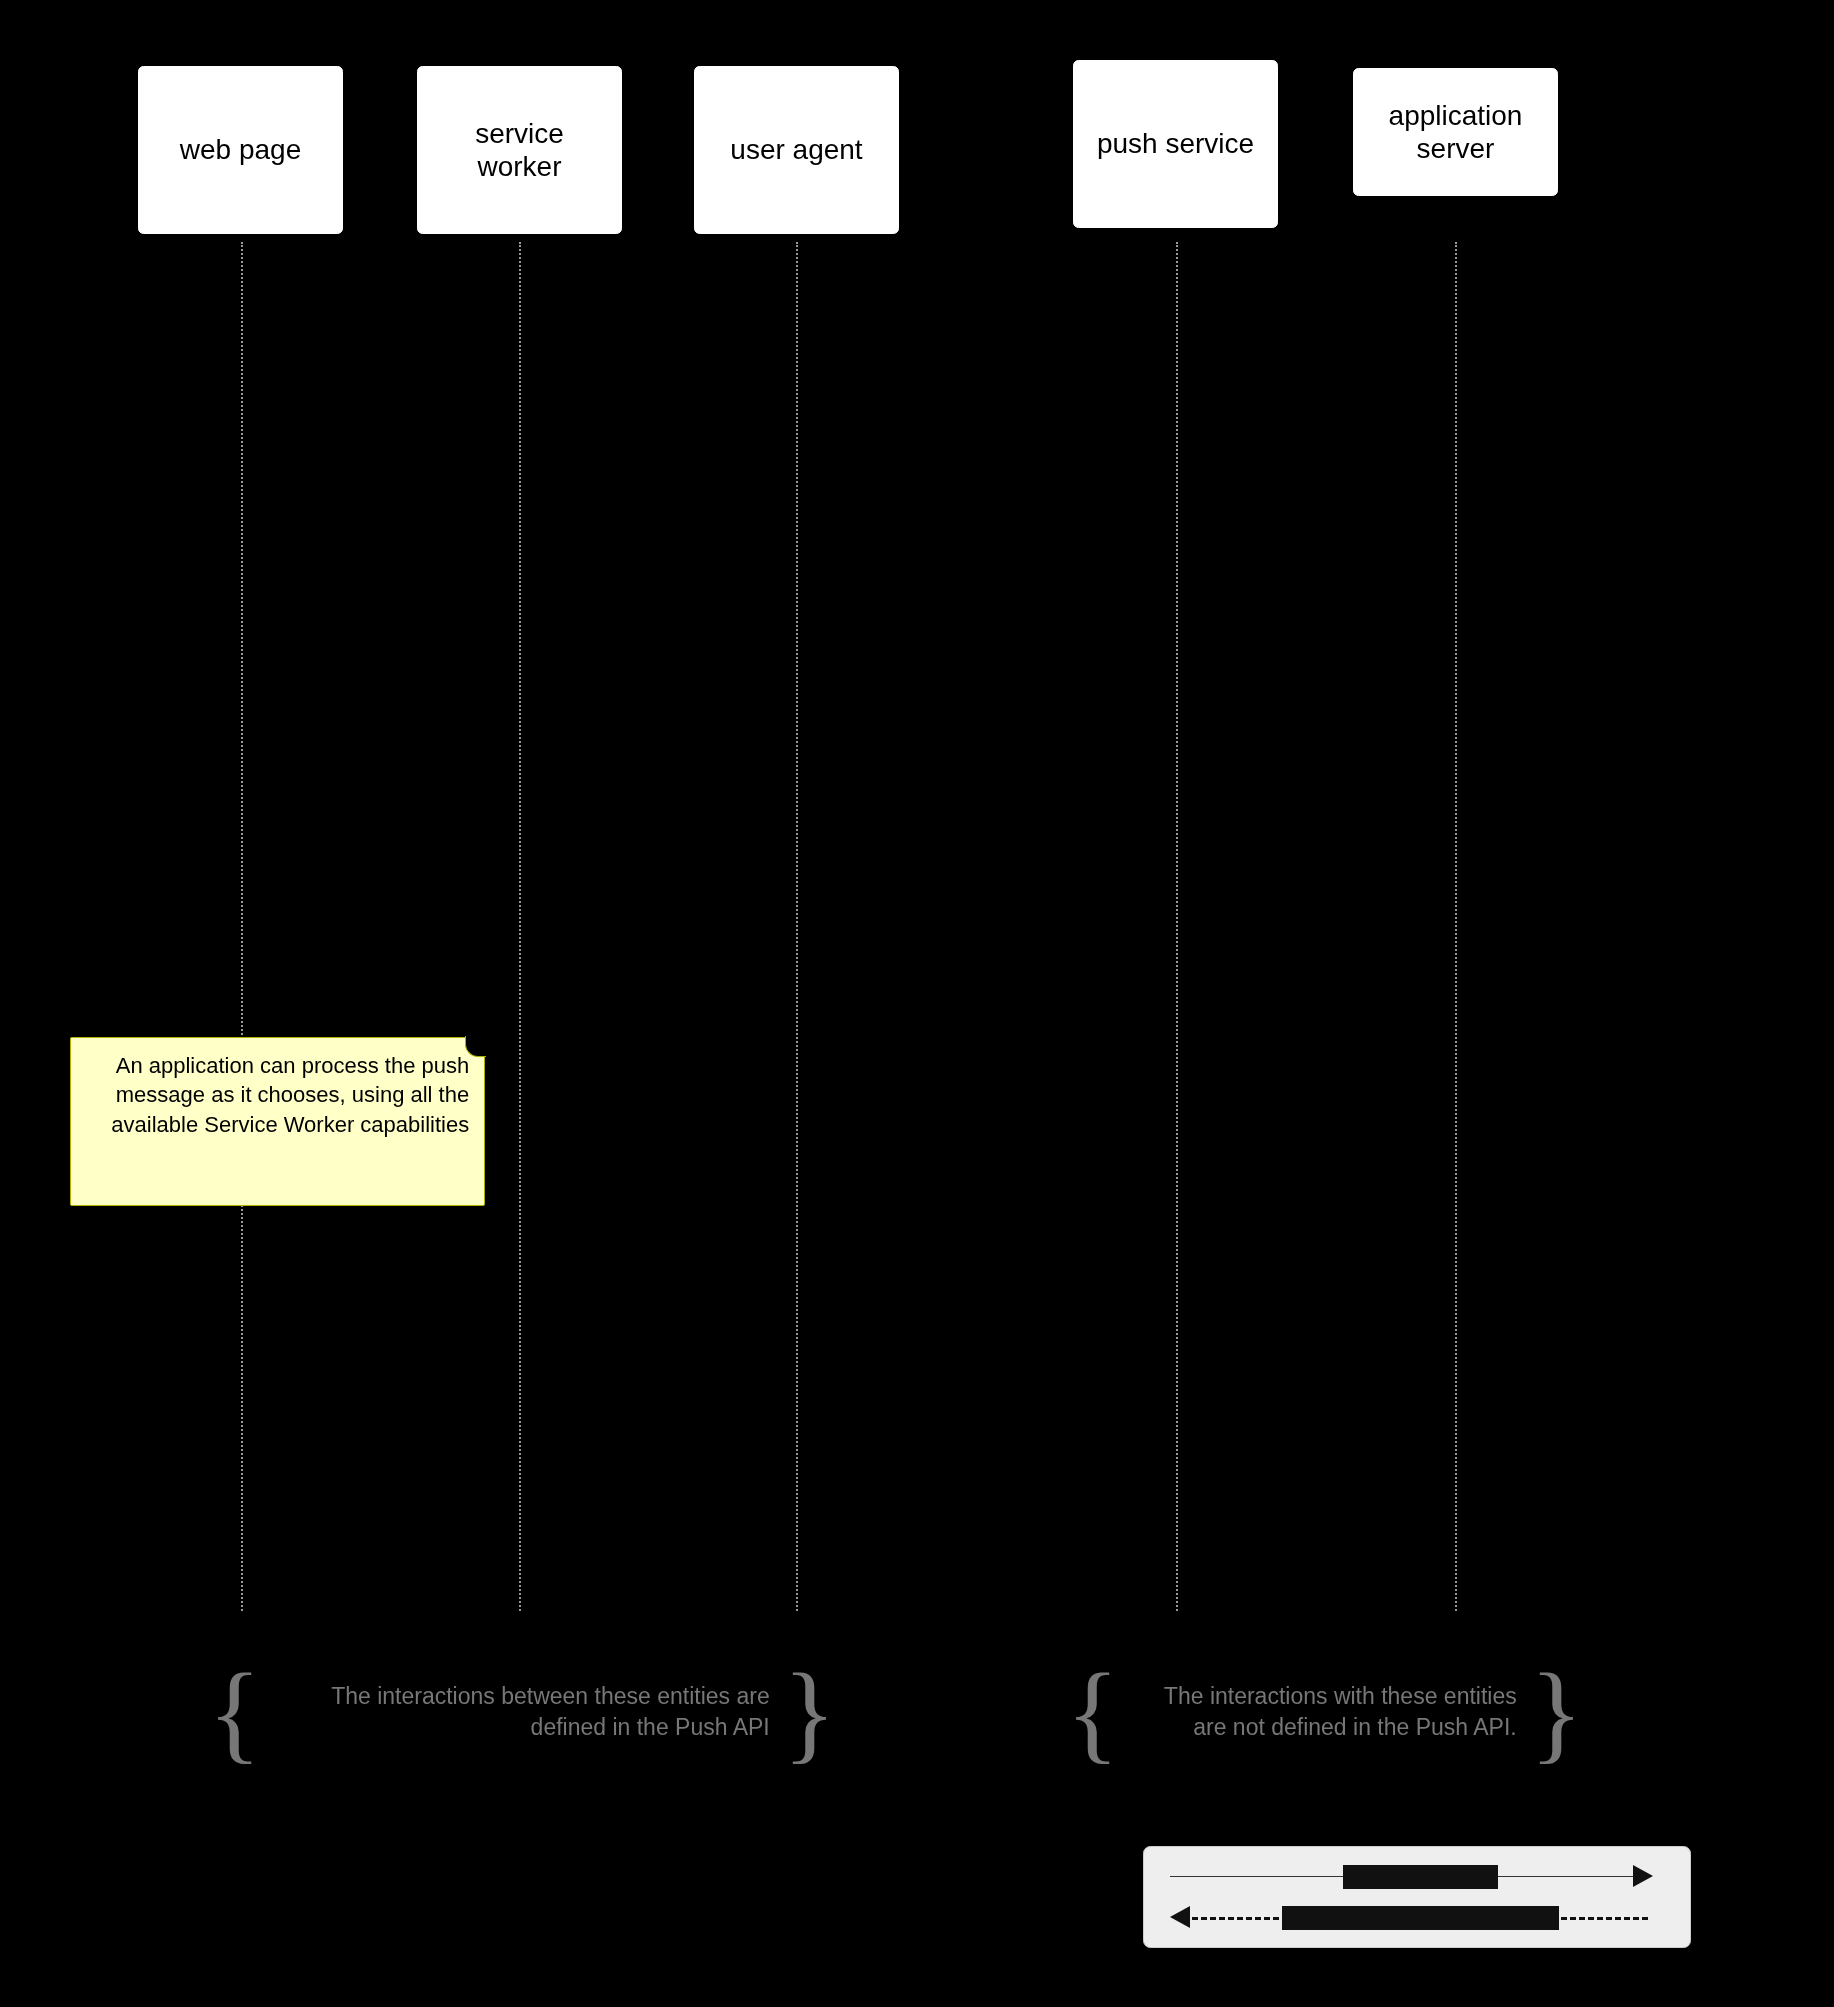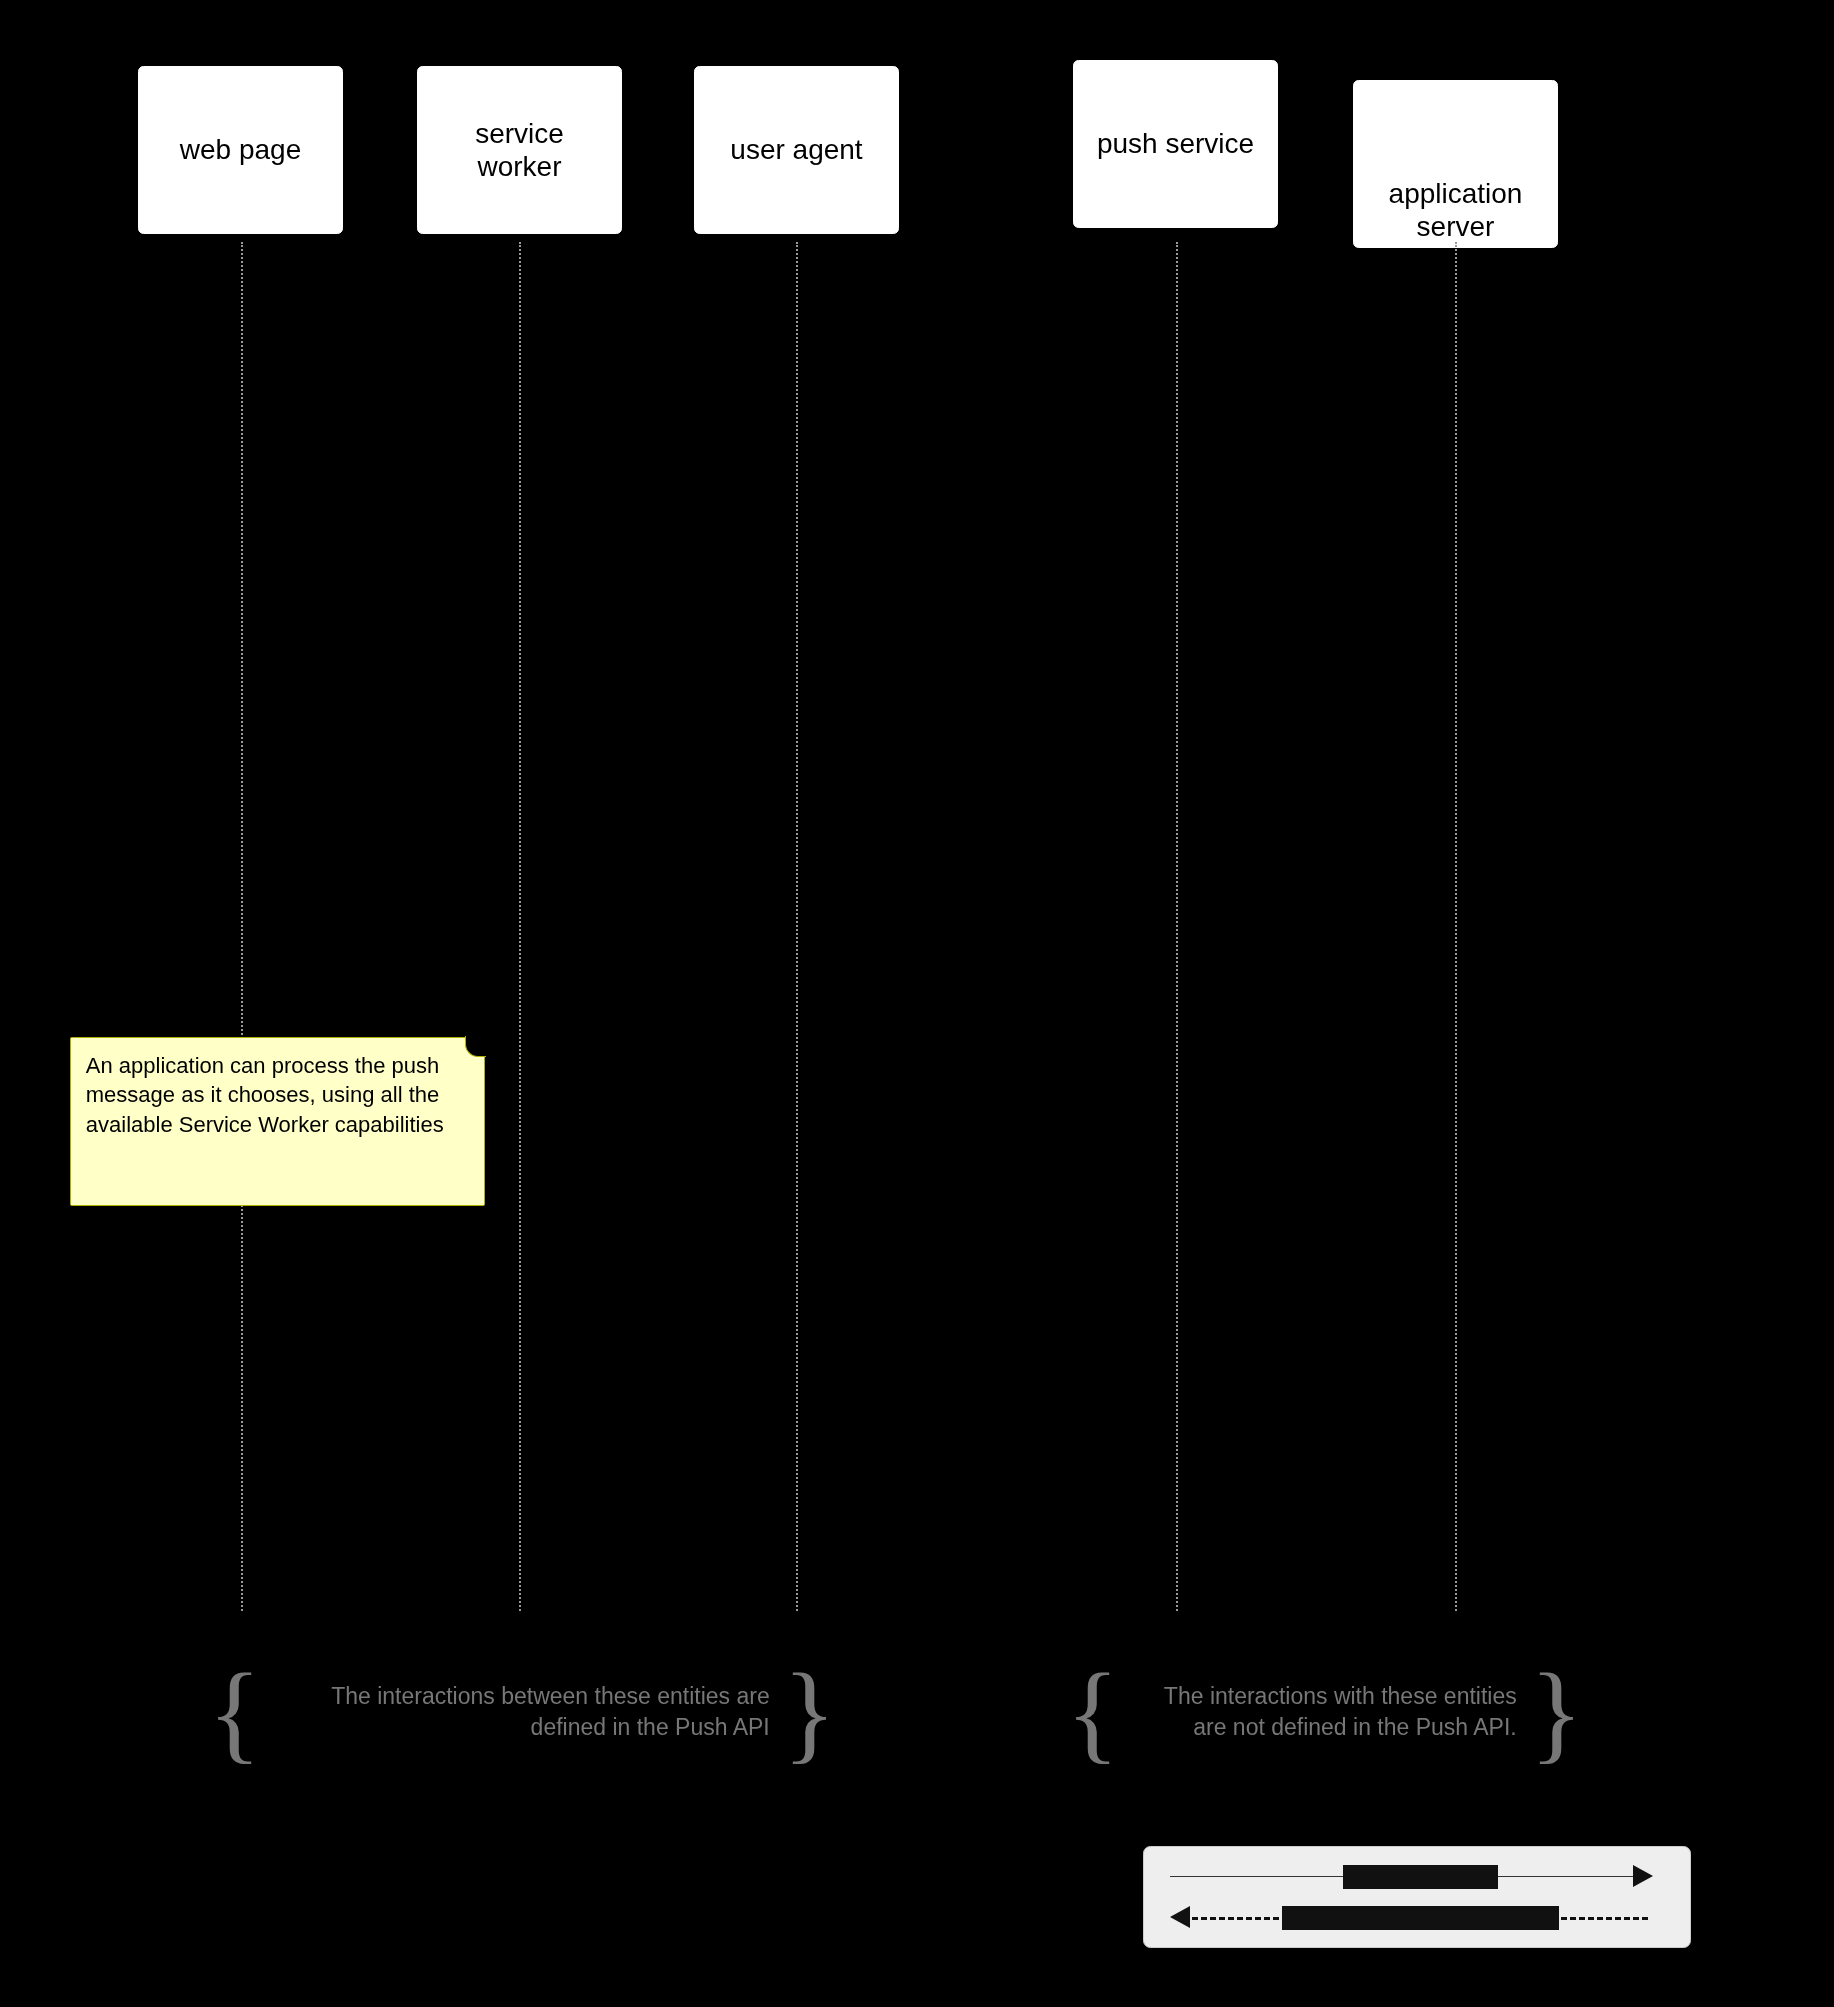--- a/index.html
+++ b/index.html
@@ -53,21 +53,21 @@
   }
 
   
   .note {
     position: absolute;
     background: #ffffc8;
     border: 0.9px solid #b0b000;
     color: #000000;
     font-size: 22px;
     line-height: 1.33;
-    text-align: left;
+    text-align: right;
     box-sizing: border-box;
     padding: 13px 14.8px 9.2px 14.8px;
     border-radius: 1.8px;
   }
   .note-fold {
     position: absolute;
     top: -1.8px;
     right: -1.8px;
     width: 20px;
     height: 20px;
@@ -160,21 +160,21 @@
   </div>
 
   <div class="participant" style="left:694px; top:66px; width:205px; height:168px;">
     <span>user agent</span>
   </div>
 
   <div class="participant" style="left:1073px; top:60px; width:205px; height:168px;">
     <span>push service</span>
   </div>
 
-  <div class="participant" style="left:1353px; top:80px; width:205px; height:168px;align-items:flex-end;">
+  <div class="participant" style="left:1353px; top:68px; width:205px; height:128px;">
     <span class="multiline">application<br>server</span>
   </div>
 
   <div class="lifeline" style="left:241px;  top:242px; height:1369px;"></div>
   <div class="lifeline" style="left:519px;  top:242px; height:1369px;"></div>
   <div class="lifeline" style="left:796px;  top:242px; height:1369px;"></div>
   <div class="lifeline" style="left:1176px; top:242px; height:1369px;"></div>
   <div class="lifeline" style="left:1455px; top:242px; height:1369px;"></div>
 
   <div class="note" style="left:70px; top:1037px; width:415px; height:169px;">

